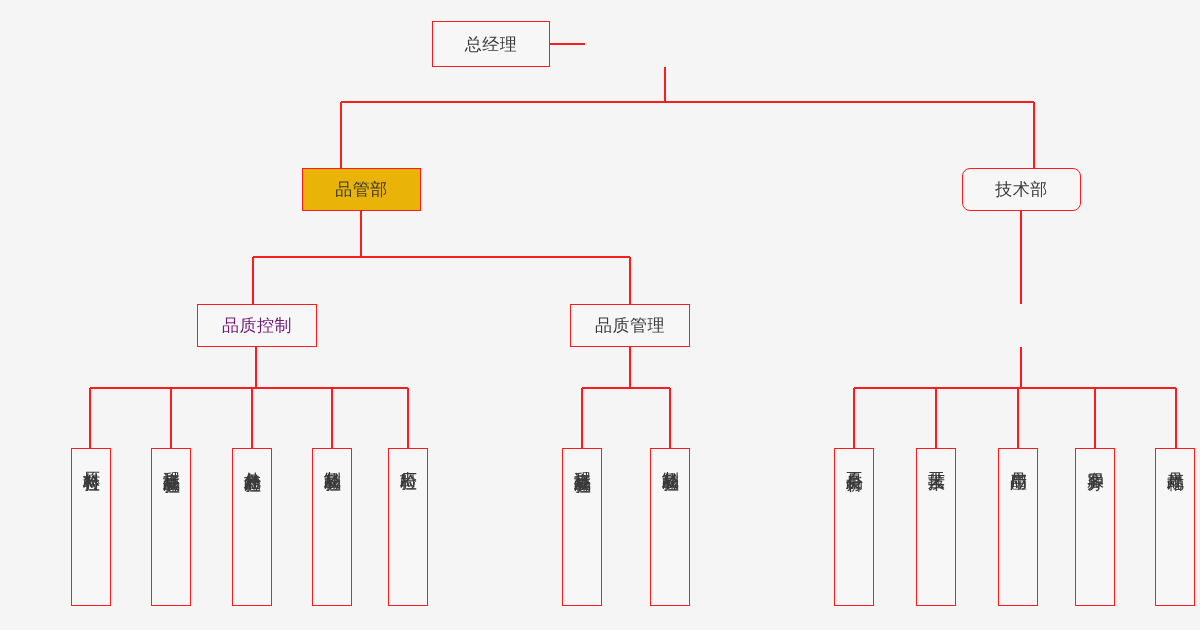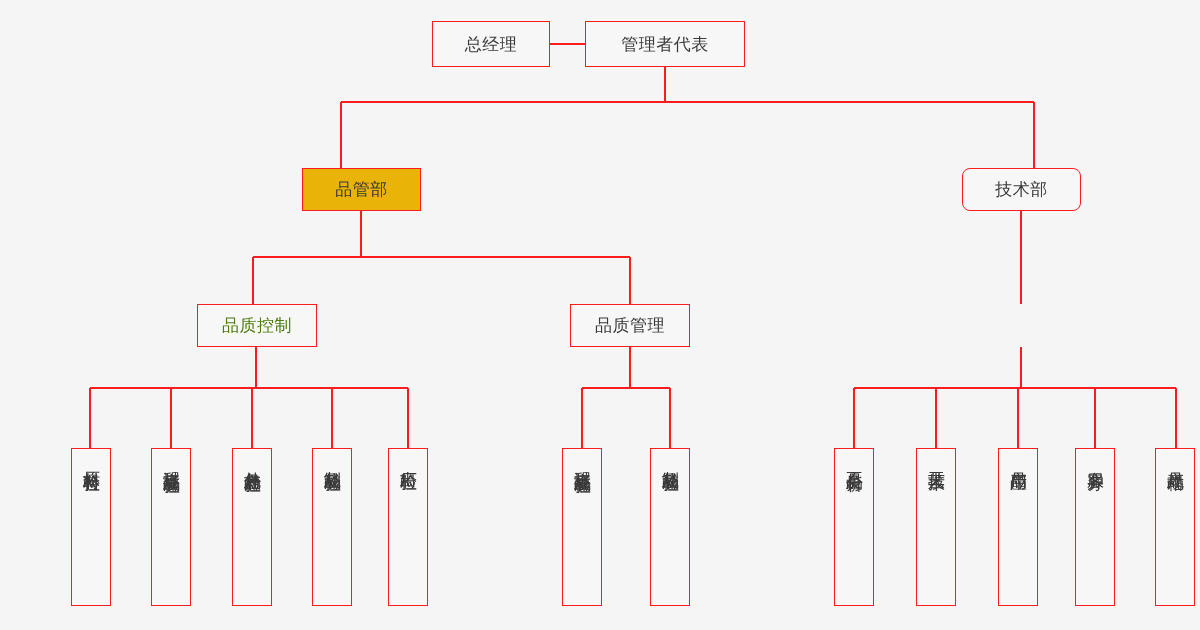--- a/index.html
+++ b/index.html
@@ -91,33 +91,30 @@
       <line x1="905" y1="388" x2="905" y2="448" stroke="#fb1d1d" stroke-width="1.6" shape-rendering="crispEdges"></line>
       <line x1="987" y1="388" x2="987" y2="448" stroke="#fb1d1d" stroke-width="1.6" shape-rendering="crispEdges"></line>
       <line x1="1064" y1="388" x2="1064" y2="448" stroke="#fb1d1d" stroke-width="1.6" shape-rendering="crispEdges"></line>
       <line x1="1145" y1="388" x2="1145" y2="448" stroke="#fb1d1d" stroke-width="1.6" shape-rendering="crispEdges"></line>
     </svg>
 
   <div class="node horiz" style="left: 401px; top: 21px; width: 118px; height: 46px; border-color: rgb(251, 29, 29); background: rgb(247, 247, 247); color: rgb(58, 58, 58);">
     <span class="hlabel">总经理</span>
   </div>
 
-  <div class="node horiz" style="left: 554px; top: 21px; width: 160px; height: 46px; border-color: rgb(251, 29, 29); background: rgb(247, 247, 247); color: rgb(58, 58, 58);">
-    <span class="hlabel">管理者代表</span>
-  </div>
 
   <div class="node horiz" style="left: 271px; top: 168px; width: 119px; height: 43px; border-color: rgb(251, 29, 29); background: #eab308; color: rgb(58, 58, 58);">
     <span class="hlabel">品管部</span>
   </div>
 
   <div class="node horiz" style="left: 931px; top: 168px; width: 119px; height: 43px; border-color: rgb(251, 29, 29); background: rgb(247, 247, 247); color: rgb(58, 58, 58); border-radius: 8px;">
     <span class="hlabel">技术部</span>
   </div>
 
-  <div class="node horiz" style="left: 166px; top: 304px; width: 120px; height: 43px; border-color: rgb(251, 29, 29); background: rgb(247, 247, 247); color: #4d7c0f;">
+  <div class="node horiz" style="left: 166px; top: 304px; width: 120px; height: 43px; border-color: rgb(251, 29, 29); background: rgb(247, 247, 247); color: #701a75;">
     <span class="hlabel">品质控制</span>
   </div>
 
   <div class="node horiz" style="left: 539px; top: 304px; width: 120px; height: 43px; border-color: rgb(251, 29, 29); background: rgb(247, 247, 247); color: rgb(58, 58, 58);">
     <span class="hlabel">品质管理</span>
   </div>
 
 
   <div class="node vert" style="left: 40px; top: 448px; width: 40px; height: 158px; border-color: rgb(251, 29, 29); background: rgb(247, 247, 247); color: rgb(58, 58, 58);">
     <span class="vlabel">原材料检验</span>

